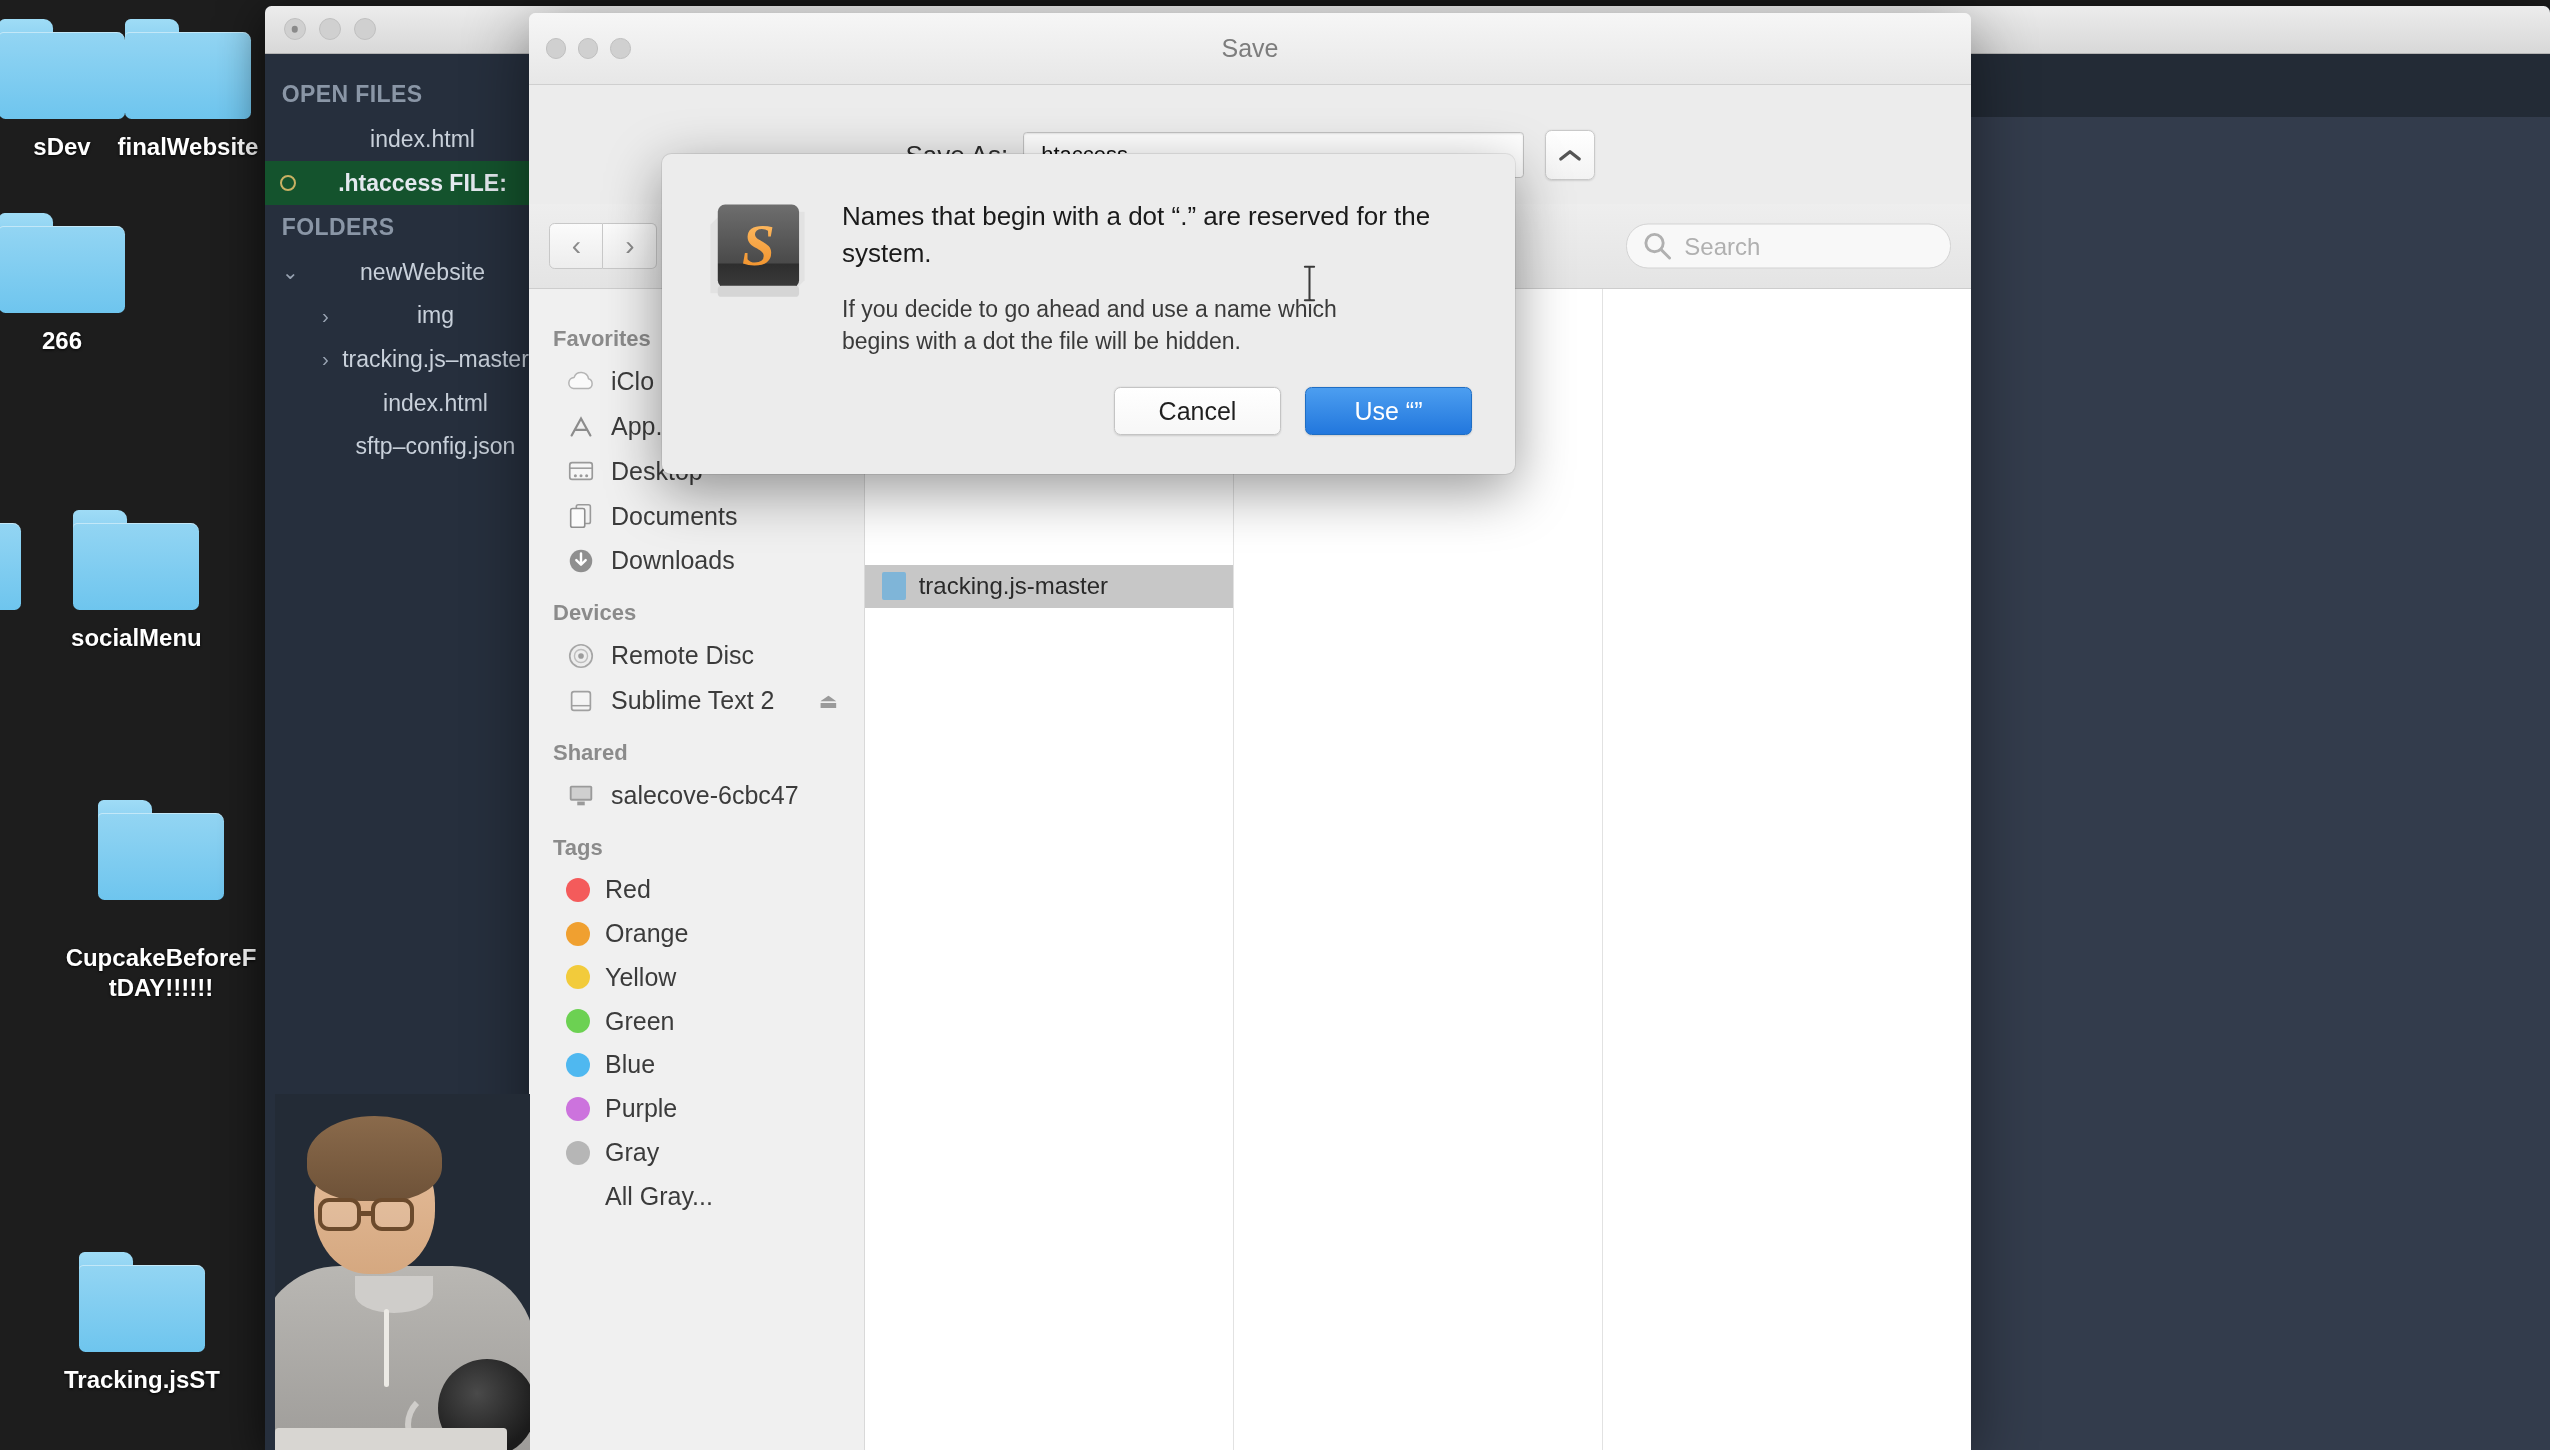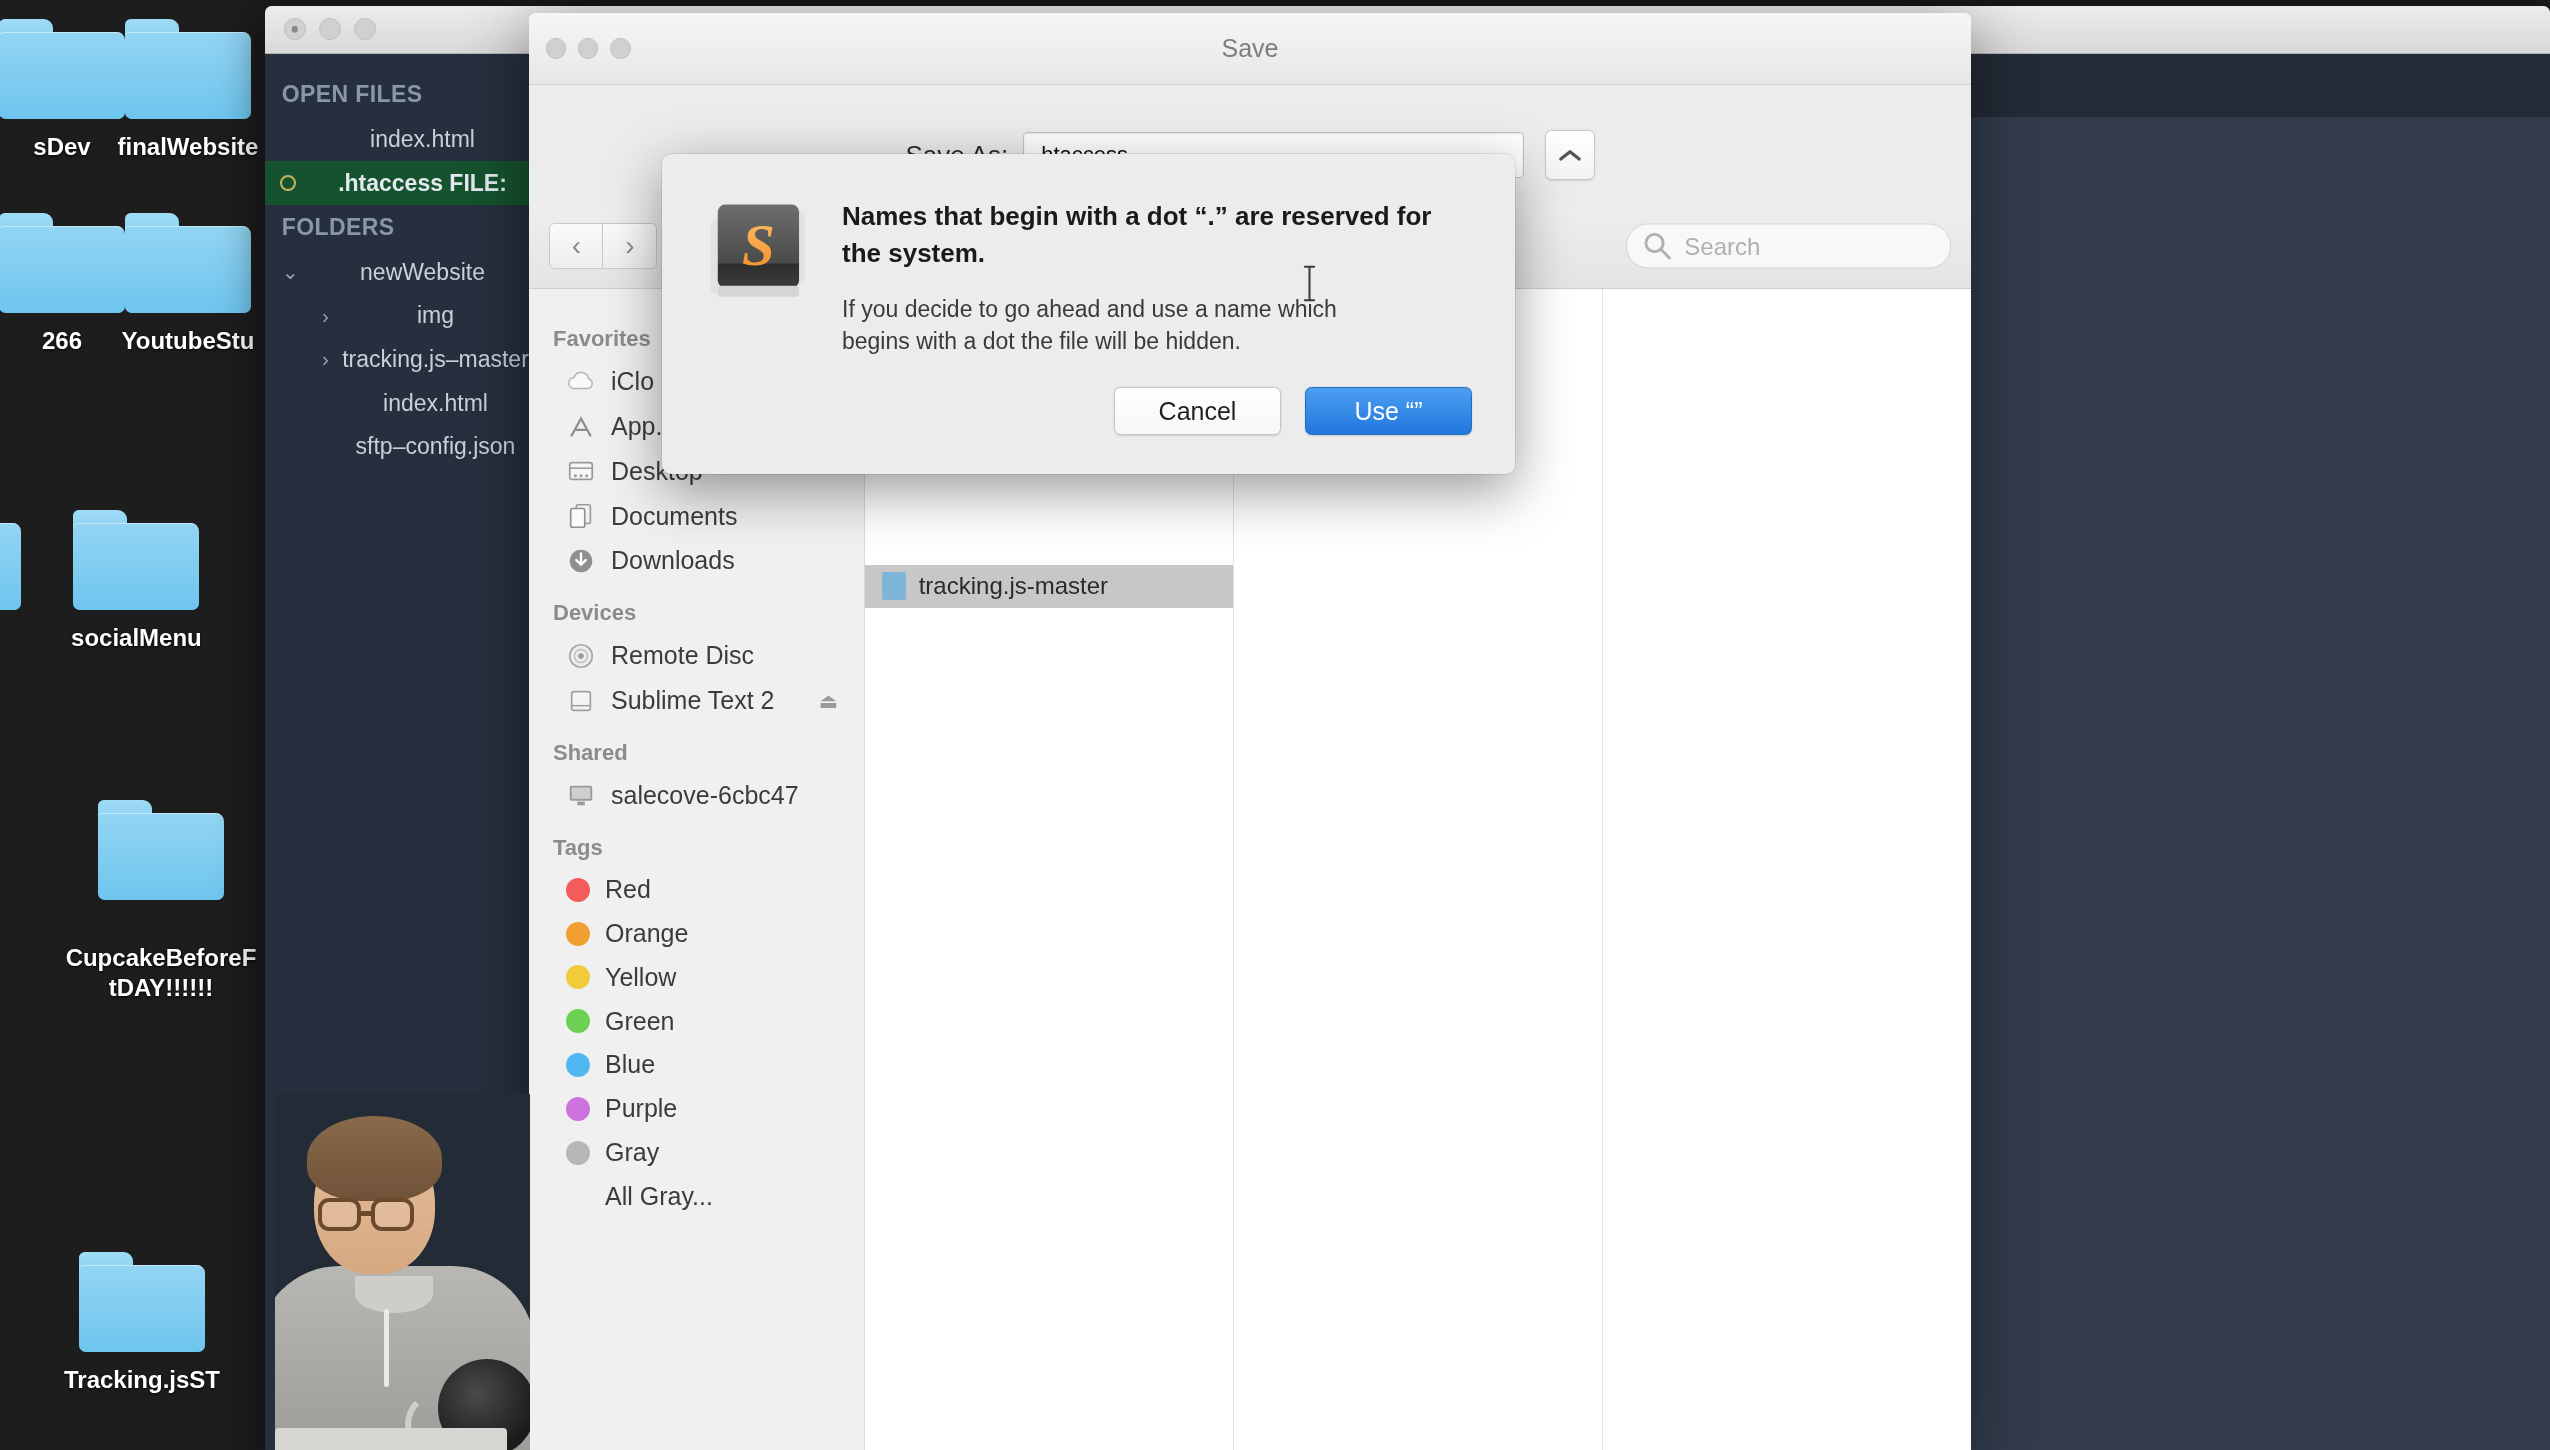--- a/index.html
+++ b/index.html
@@ -235,21 +235,21 @@
     padding: 37px 41px 0 41px;
     display: flex;
     gap: 30px;
   }
   #alert-icon {
     width: 109px; height: 111px; flex-shrink: 0;
     margin-top: 5.6px;
   }
   #alert-text { flex: 1; padding-top: 7.4px; }
   #alert-head {
-    font-size: 26px; font-weight: bold; color: #1a1a1a;
+    font-size: 26px; font-weight: normal; color: #1a1a1a;
     line-height: 1.42; width: 594px;
   }
   #alert-sub {
     margin-top: 20.4px;
     font-size: 23px; color: #3a3a3a; line-height: 1.42;
     width: 538px;
   }
   #alert-buttons {
     position: absolute; right: 43px; bottom: 39px;
     display: flex; gap: 24px;
@@ -361,24 +361,20 @@
       <div class="folder"></div>
       <span class="desk-label">sDev</span>
     </div>
     <div class="desk-icon" style="left:72px; top:18.5px;">
       <div class="folder"></div>
       <span class="desk-label">finalWebsite</span>
     </div>
     <div class="desk-icon" style="left:-54px; top:213px;">
       <div class="folder"></div>
       <span class="desk-label">266</span>
-    </div>
-    <div class="desk-icon" style="left:72px; top:213px;">
-      <div class="folder"></div>
-      <span class="desk-label">YoutubeStu</span>
     </div>
     <div class="desk-icon" style="left:-158px; top:510px;">
       <div class="folder"></div>
       <span class="desk-label">s</span>
     </div>
     <div class="desk-icon" style="left:20.4px; top:510px;">
       <div class="folder"></div>
       <span class="desk-label">socialMenu</span>
     </div>
     <div class="desk-icon" style="left:45px; top:770px; white-space:pre-line;">

